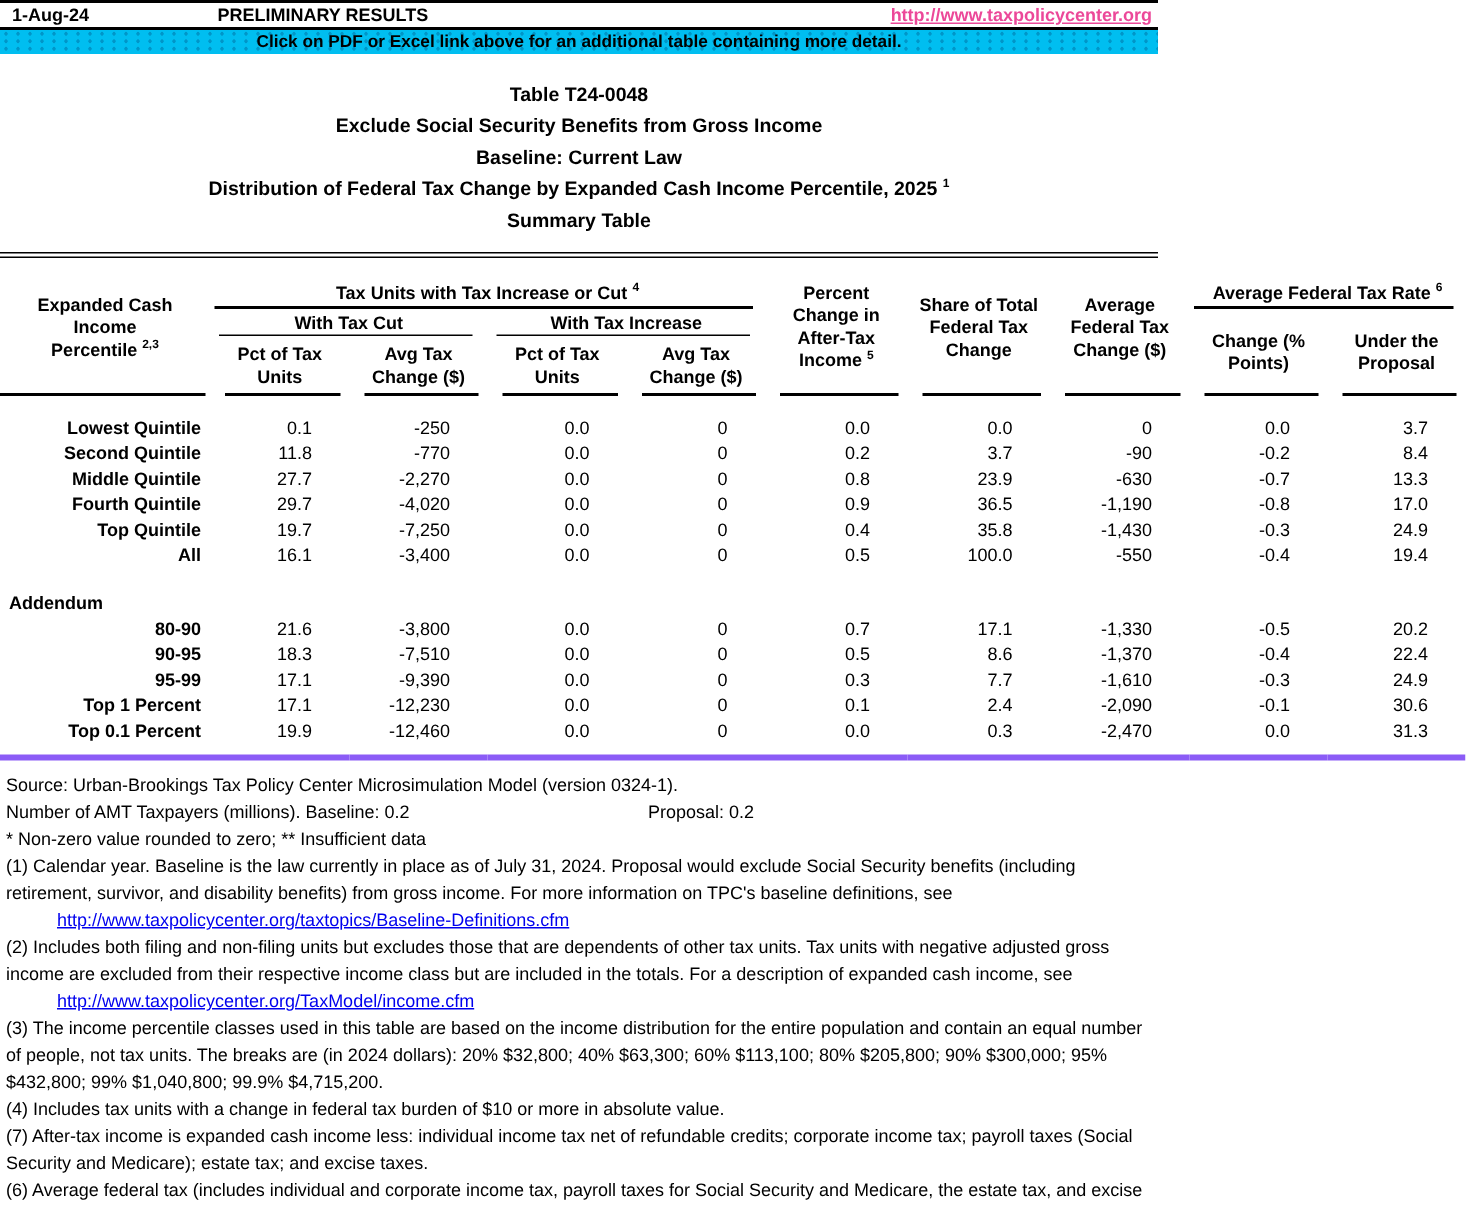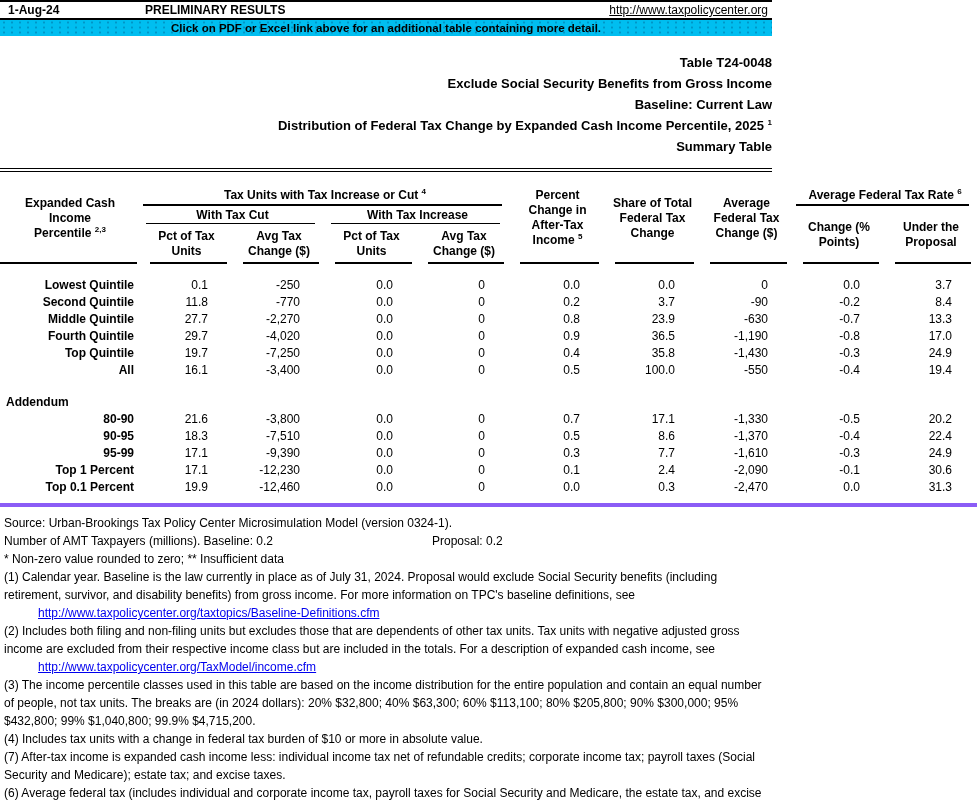--- a/index.html
+++ b/index.html
@@ -17,33 +17,33 @@
     border-bottom:2px solid #000;
     height:20px;
     display:flex; align-items:center;
     font-size:12px; font-weight:bold;
     position:relative;
   }
   .topbar .date { margin-left:8px; }
   .topbar .status { position:absolute; left:145px; }
   .topbar .toplink {
     position:absolute; right:4px;
-    color:#000000; text-decoration:underline; font-weight:normal;
+    color:#ec4899; text-decoration:underline; font-weight:bold;
   }
   .banner {
     height:16px;
     background-color:#00BEF0;
     background-image:radial-gradient(circle, #0096C8 1px, transparent 1.2px);
     background-size:8px 5px;
     display:flex; align-items:center; justify-content:center;
     font-size:11.5px; font-weight:bold;
   }
 
   
-  .titles { margin-top:16px; text-align:right; font-weight:bold; font-size:13px; line-height:21px; }
+  .titles { margin-top:16px; text-align:center; font-weight:bold; font-size:13px; line-height:21px; }
   sup { font-size:8px; vertical-align:super; line-height:0; }
 
   
   .dline { margin-top:11px; height:4px; border-top:1px solid #000; border-bottom:1px solid #000; }
   table { width:977px; table-layout:fixed; border-collapse:collapse; border-bottom:4px solid #8b5cf6; }
   th, td { font-size:12px; }
   th { font-weight:bold; position:relative; vertical-align:middle; text-align:center; padding:0 4px; }
   tr.hr1 th { height:34px; }
   tr.hr2 th { height:18px;text-align:center; }
   tr.hr3 th { height:40px; }

